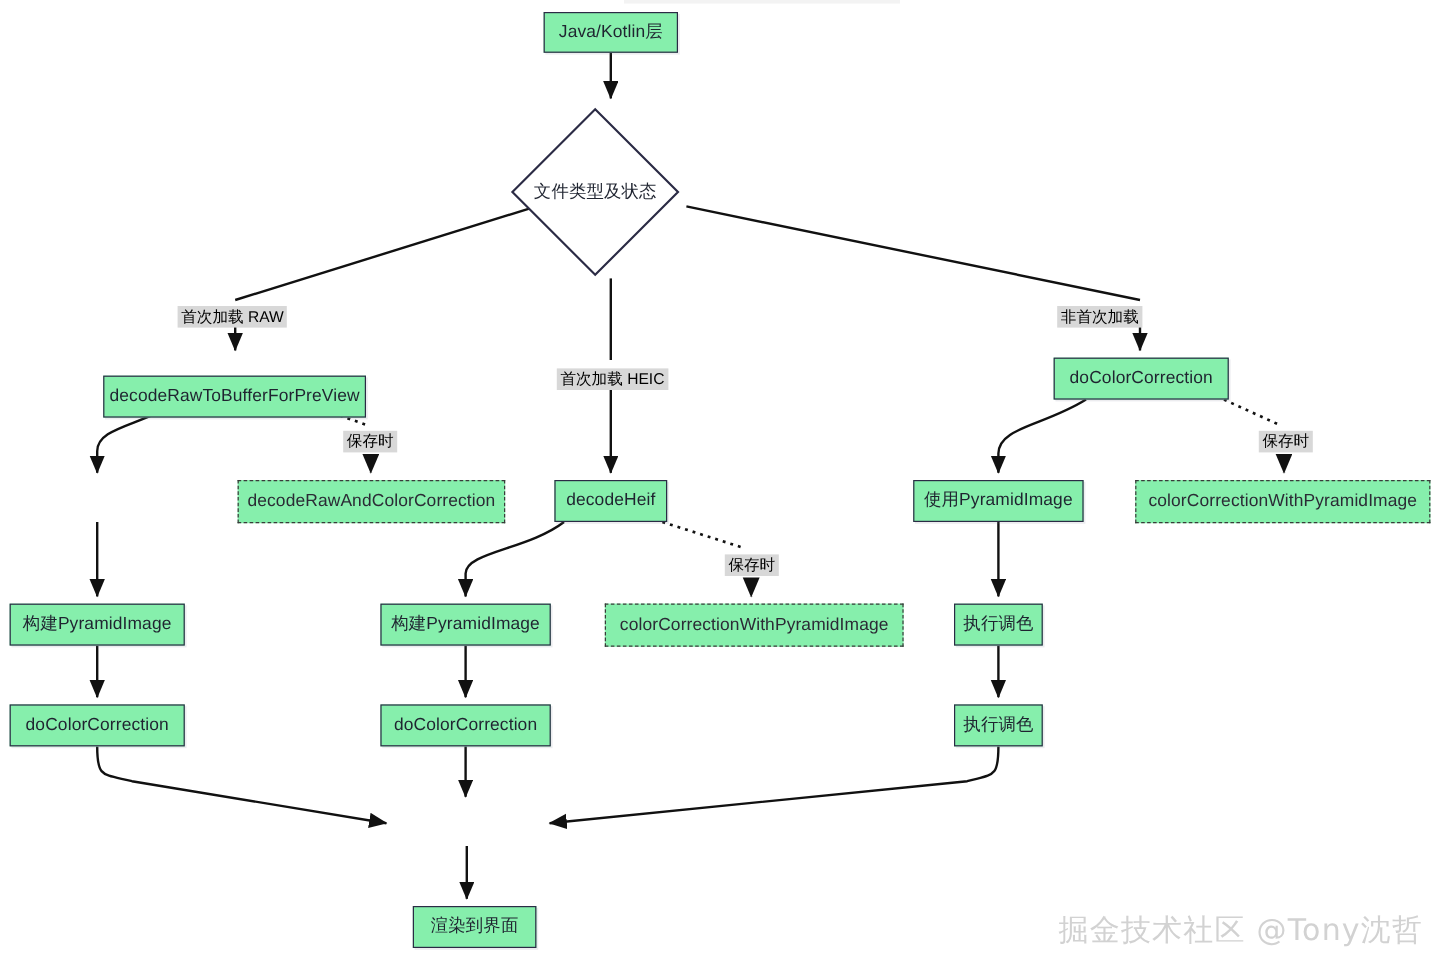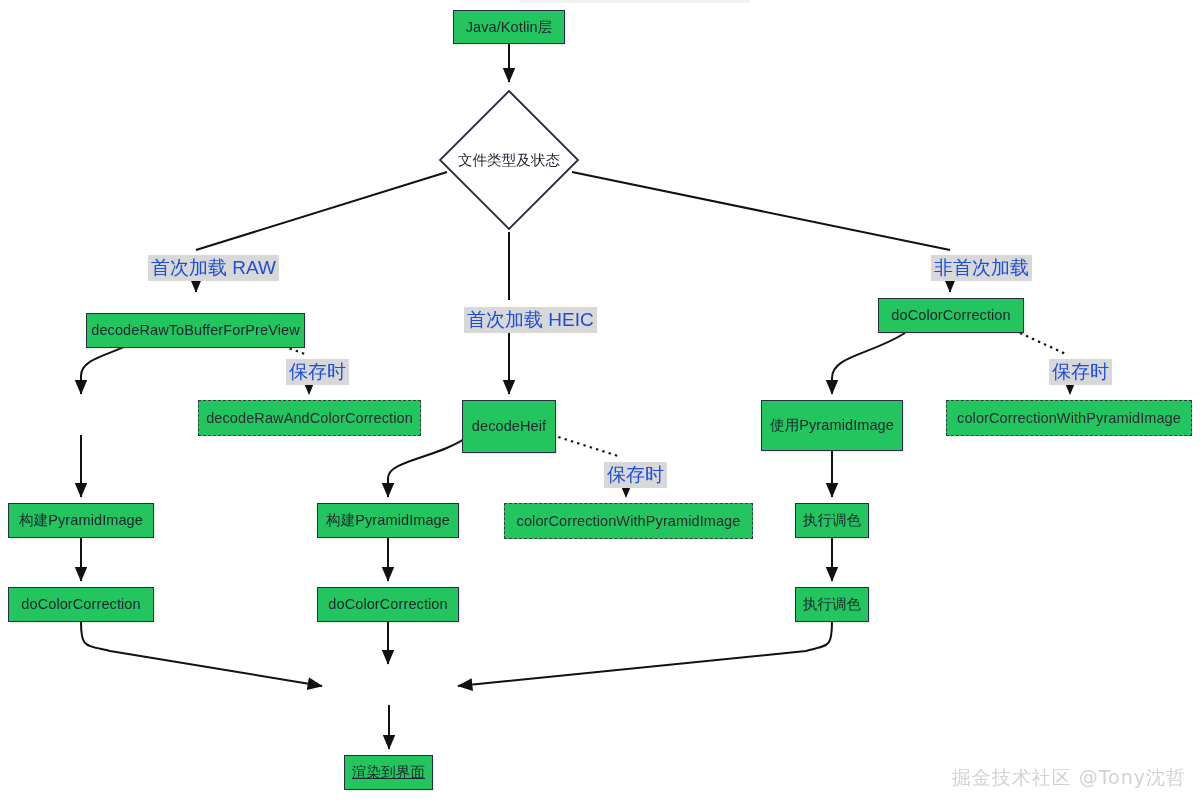--- a/index.html
+++ b/index.html
@@ -24,21 +24,21 @@
     position: absolute;
     left: 0;
     top: 0;
     width: 1200px;
     height: 803px;
     pointer-events: none;
   }
   .node {
     position: absolute;
     box-sizing: border-box;
-    background: #22c55e;
+    background: #86efac;
     display: flex;
     align-items: center;
     justify-content: center;
     text-align: center;
     color: #1f2430;
     font-size: 14.5px;
     line-height: 1.25;
     letter-spacing: 0.1px;
     z-index: 3;
   }
@@ -62,32 +62,32 @@
   }
   .diamond-label {
     position: relative;
     z-index: 2;
     font-size: 14.5px;
     color: #1f2430;
   }
   .edge-label {
     position: absolute;
     background: #d8d8d8;
-    color: #1d4ed8;
-    font-size: 19px;
+    color: #000000;
+    font-size: 13px;
     padding: 1px 3px;
     white-space: nowrap;
     z-index: 4;
     line-height: 1.25;
   }
   .watermark {
     position: absolute;
     right: 14px;
     bottom: 12px;
-    font-size: 19px;
+    font-size: 25px;
     color: #d2d2d2;
     letter-spacing: 1px;
     white-space: nowrap;
     z-index: 5;
     font-family: "DejaVu Sans", sans-serif;
   }
   .topstripe {
     position: absolute;
     left: 520px;
     top: 0;
@@ -158,21 +158,21 @@
       <path d="M832,622 C832,648 828,645 806,651 L458,686" marker-end="url(#arrow)"></path>
 
       <path d="M389,705 L389,749" marker-end="url(#arrow)"></path>
     </g>
   </svg>
 
   <div class="node solid" style="left:453px; top:10px; width:112px; height:34px;">
     <span>Java/Kotlin层</span>
   </div>
 
-  <div class="node decision" style="left:437px; top:88px; width:144px; height:144px;font-family:Liberation Serif, serif;">
+  <div class="node decision" style="left:424px; top:88px; width:144px; height:144px;font-family:Liberation Serif, serif;">
     <svg class="diamond-svg" width="144" height="144" viewBox="0 0 144 144">
       <polygon points="72,3 141,72 72,141 3,72" fill="#ffffff" stroke="#2b2b45" stroke-width="1.8"></polygon>
     </svg>
     <span class="diamond-label">文件类型及状态</span>
   </div>
 
   <div class="node solid" style="left:86px; top:313px; width:219px; height:35px;">
     <span>decodeRawToBufferForPreView</span>
   </div>
 
@@ -182,66 +182,66 @@
   </div>
 
   <div class="node solid" style="left:8px; top:503px; width:146px; height:35px;">
     <span>构建PyramidImage</span>
   </div>
 
   <div class="node solid" style="left:8px; top:587px; width:146px; height:35px;">
     <span>doColorCorrection</span>
   </div>
 
-  <div class="node solid" style="left:462px; top:400px; width:94px; height:53px;">
+  <div class="node solid" style="left:462px; top:400px; width:94px; height:35px;">
     <span>decodeHeif</span>
   </div>
 
   <div class="node dashed" style="left:504px; top:503px; width:249px; height:36px;">
     <span>colorCorrectionWithPyramidImage</span>
   </div>
 
   <div class="node solid" style="left:317px; top:503px; width:142px; height:35px;">
     <span>构建PyramidImage</span>
   </div>
 
   <div class="node solid" style="left:317px; top:587px; width:142px; height:35px;">
     <span>doColorCorrection</span>
   </div>
 
   <div class="node solid" style="left:878px; top:298px; width:146px; height:35px;">
     <span>doColorCorrection</span>
   </div>
 
-  <div class="node solid" style="left:761px; top:400px; width:142px; height:51px;">
+  <div class="node solid" style="left:761px; top:400px; width:142px; height:35px;">
     <span>使用PyramidImage</span>
   </div>
 
   <div class="node dashed" style="left:946px; top:400px; width:246px; height:36px;">
     <span>colorCorrectionWithPyramidImage</span>
   </div>
 
   <div class="node solid" style="left:795px; top:503px; width:74px; height:35px;">
     <span>执行调色</span>
   </div>
 
   <div class="node solid" style="left:795px; top:587px; width:74px; height:35px;">
     <span>执行调色</span>
   </div>
 
 
-  <div class="node solid" style="left:344px; top:755px; width:89px; height:35px;text-decoration:underline;">
+  <div class="node solid" style="left:344px; top:755px; width:103px; height:35px;">
     <span>渲染到界面</span>
   </div>
 
   <div class="edge-label" style="left:148px; top:255px;">首次加载 RAW</div>
 
   <div class="edge-label" style="left:464px; top:307px;">首次加载 HEIC</div>
 
-  <div class="edge-label" style="left:931px; top:255px;font-family:Liberation Serif, serif;">非首次加载</div>
+  <div class="edge-label" style="left:881px; top:255px;font-family:Liberation Serif, serif;">非首次加载</div>
 
   <div class="edge-label" style="left:286px; top:359px;">保存时</div>
 
   <div class="edge-label" style="left:604px; top:462px;">保存时</div>
 
   <div class="edge-label" style="left:1049px; top:359px;">保存时</div>
 
   <div class="watermark">掘金技术社区 @Tony沈哲</div>
 
 </div>

